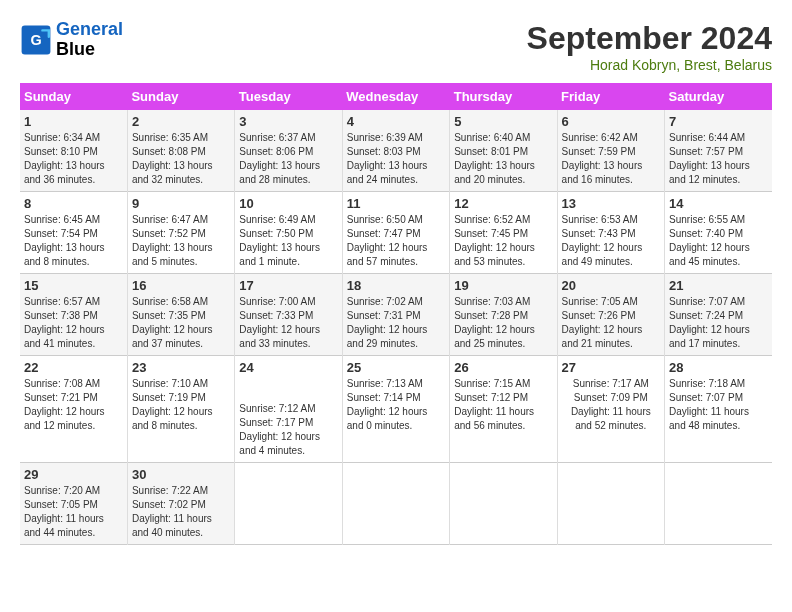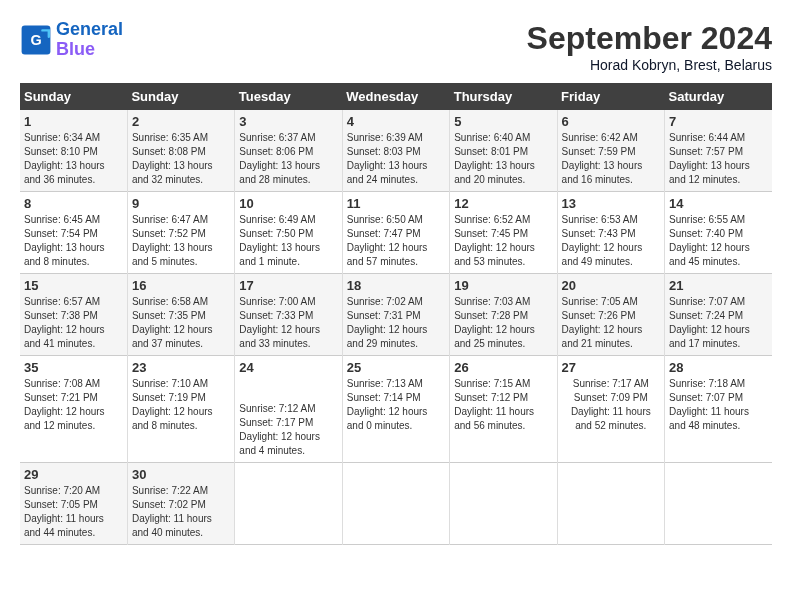--- a/index.html
+++ b/index.html
@@ -37,29 +37,29 @@
     .title-block {
       text-align: right;
     }
     .month-title {
       font-size: 32px;
       font-weight: bold;
       color: #333;
     }
     .subtitle {
       font-size: 14px;
-      color: #0f172a;
+      color: #4d7c0f;
     }
     table {
       width: 100%;
       border-collapse: collapse;
       font-size: 11px;
     }
     thead th {
-      background-color: #404040;
+      background-color: #d946ef;
       color: #fff;
       padding: 6px 4px;
       text-align: left;
       font-size: 13px;
       font-weight: bold;
     }
     tbody tr {
       border-bottom: 1px solid #ccc;
     }
     tbody td {
@@ -99,21 +99,21 @@
 
 <div class="header">
   <div class="logo">
     <svg class="logo-icon" viewBox="0 0 40 40">
       <rect x="2" y="2" width="36" height="36" rx="4" fill="#1565c0"></rect>
       <text x="20" y="26" font-size="18" fill="white" text-anchor="middle" font-family="Arial" font-weight="bold">G</text>
       <path d="M28 8 L36 8 L36 16" fill="none" stroke="#4fc3f7" stroke-width="3" stroke-linecap="round"></path>
     </svg>
     <div class="logo-text">
       <div><span>General</span></div>
-      <div><span style="color:#8b5cf6">Blue</span></div>
+      <div><span style="color:#000000">Blue</span></div>
     </div>
   </div>
   <div class="title-block">
     <div class="month-title">September 2024</div>
     <div class="subtitle">Horad Kobryn, Brest, Belarus</div>
   </div>
 </div>
 
 <table>
   <thead>
@@ -276,21 +276,21 @@
         <td>
           <span class="day-num">21</span>
           <div class="day-detail" style="white-space: pre-line;">Sunrise: 7:07 AM
 Sunset: 7:24 PM
 Daylight: 12 hours
 and 17 minutes.</div>
         </td>
       </tr>
       <tr>
         <td>
-          <span class="day-num">35</span>
+          <span class="day-num">22</span>
           <div class="day-detail" style="white-space: pre-line;">Sunrise: 7:08 AM
 Sunset: 7:21 PM
 Daylight: 12 hours
 and 12 minutes.</div>
         </td>
         <td>
           <span class="day-num">23</span>
           <div class="day-detail" style="white-space: pre-line;">Sunrise: 7:10 AM
 Sunset: 7:19 PM
 Daylight: 12 hours

